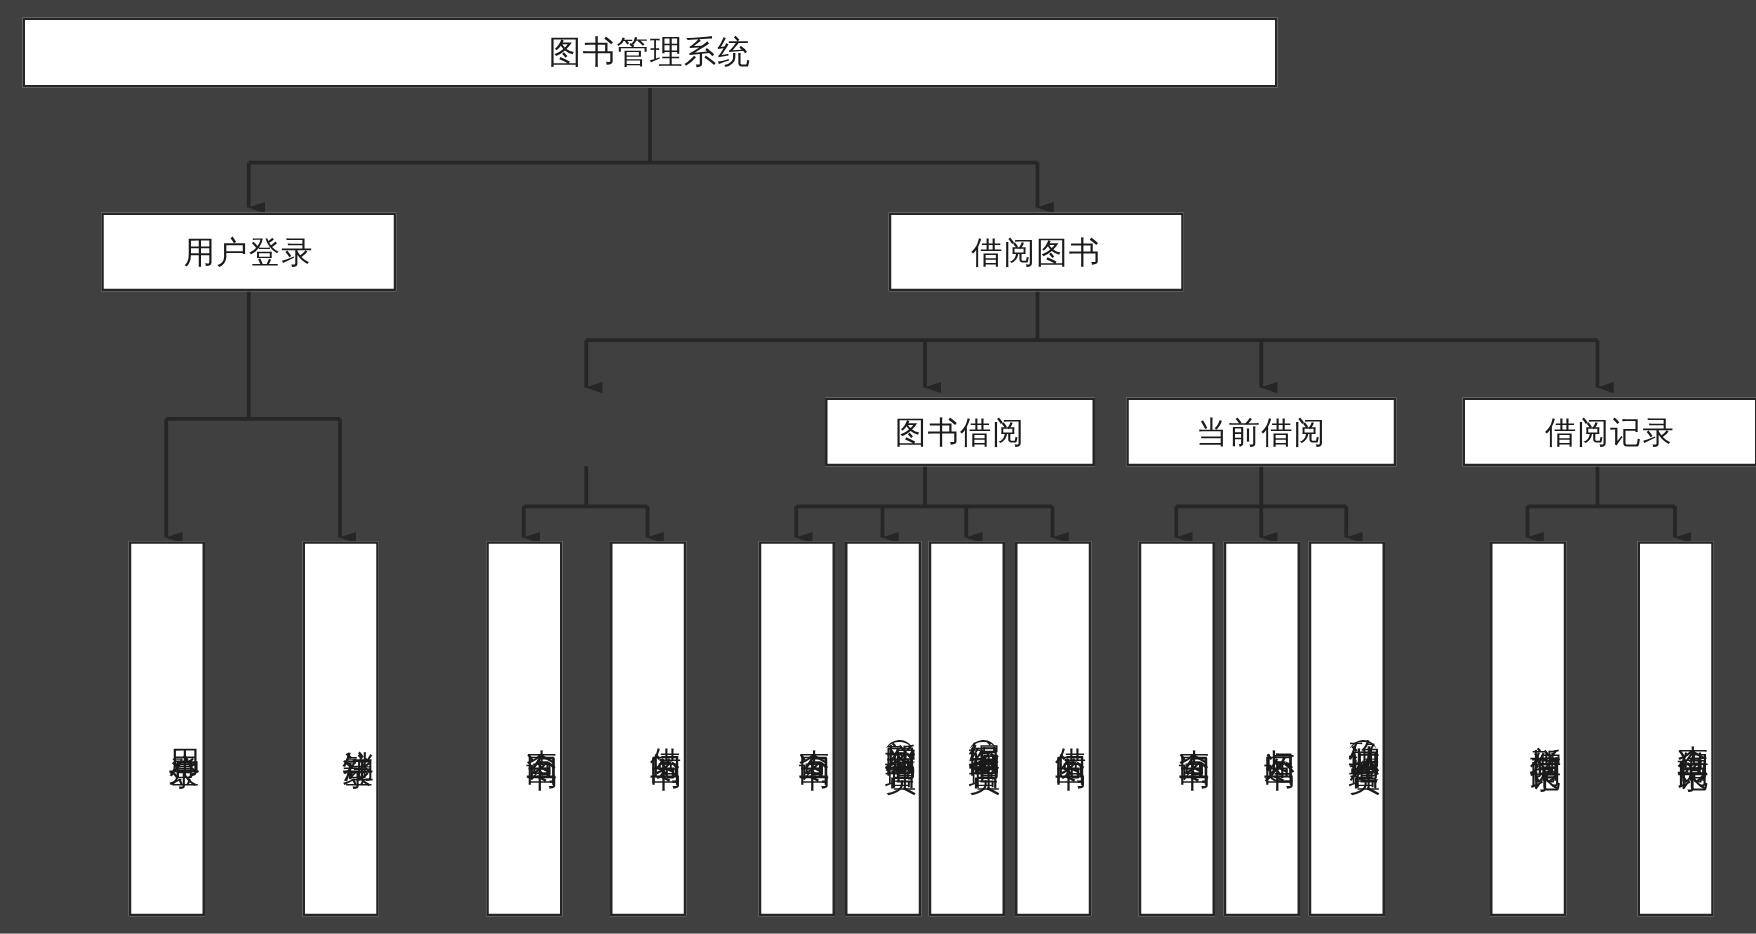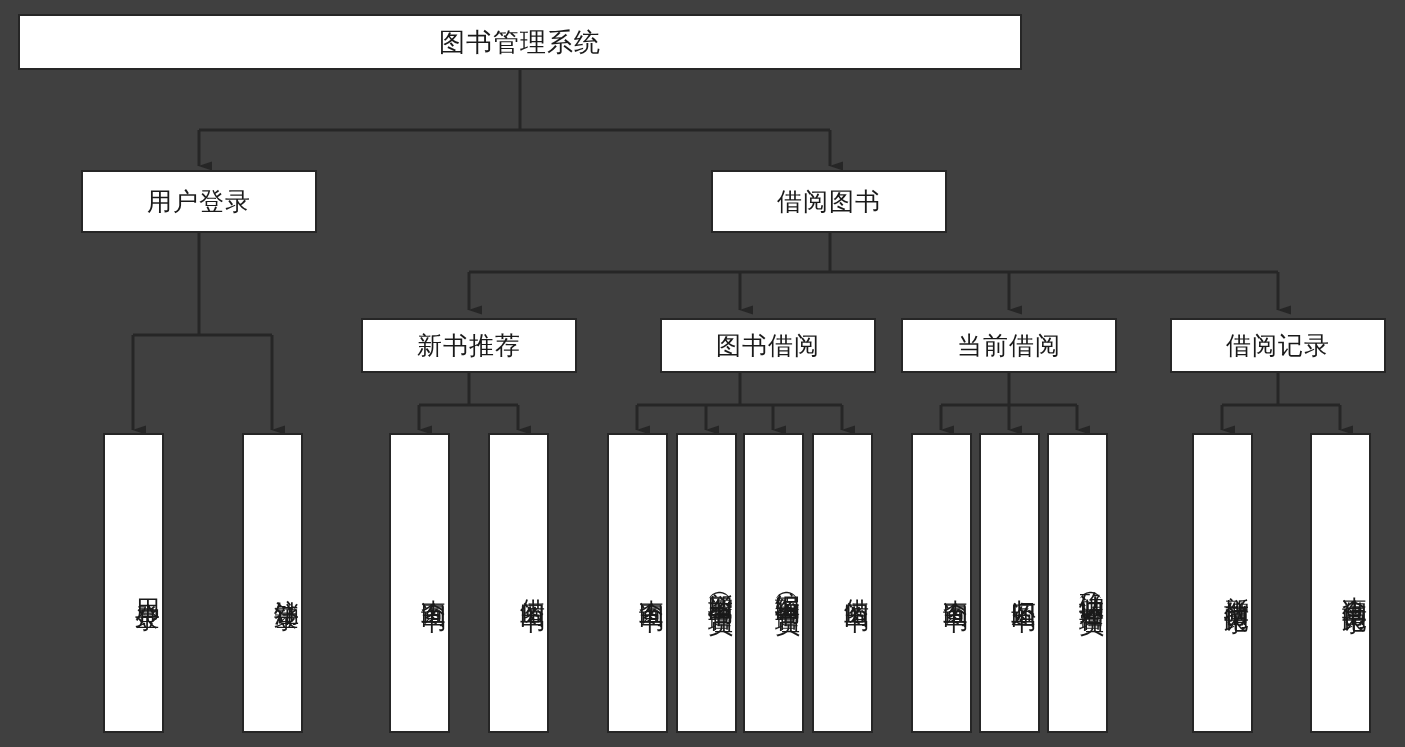--- a/index.html
+++ b/index.html
@@ -128,33 +128,30 @@
   </div>
 
   <div class="node horiz" style="left:81px; top:170px; width:236px; height:63px;">
     <span>用户登录</span>
   </div>
 
   <div class="node horiz" style="left:711px; top:170px; width:236px; height:63px;">
     <span>借阅图书</span>
   </div>
 
-  <div class="node horiz" style="left:361px; top:318px; width:216px; height:55px;">
-    <span>新书推荐</span>
-  </div>
 
   <div class="node horiz" style="left:632px; top:318px; width:216px; height:55px;margin-left:28px;">
     <span>图书借阅</span>
   </div>
 
   <div class="node horiz" style="left:901px; top:318px; width:216px; height:55px;align-items:center;">
     <span>当前借阅</span>
   </div>
 
-  <div class="node horiz" style="left:1170px; top:318px; width:216px; height:55px;">
+  <div class="node horiz" style="left:1170px; top:318px; width:236px; height:55px;">
     <span>借阅记录</span>
   </div>
 
   <div class="node vert" style="left:103px; top:433px; width:61px; height:300px;">
     <span>用户登录</span>
   </div>
   <div class="node vert" style="left:242px; top:433px; width:61px; height:300px;">
     <span>注销登录</span>
   </div>
 

